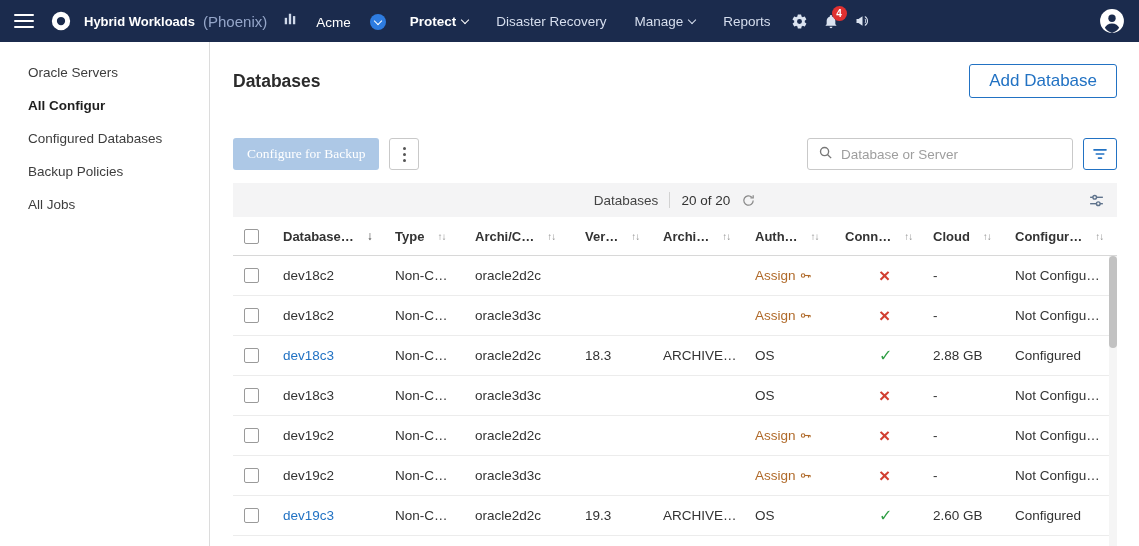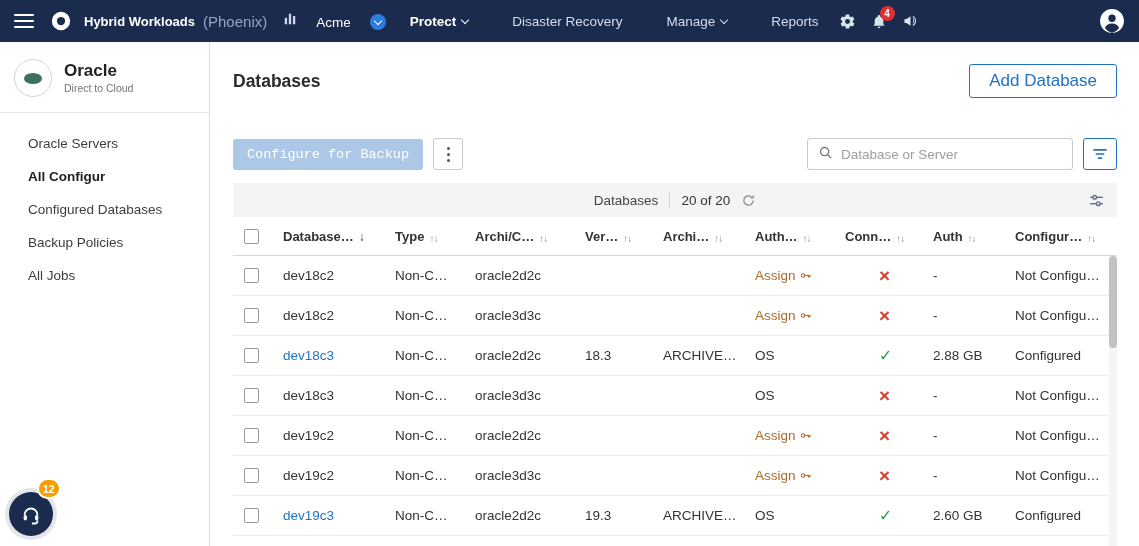--- a/index.html
+++ b/index.html
@@ -16,21 +16,21 @@
   .brand-logo{display:flex;align-items:center;margin-right:12px}
   .product-title{font-size:13px;font-weight:bold;color:#fff;white-space:nowrap}
   .org-unit{font-size:15px;color:#95a6c9;margin-left:8px;white-space:nowrap}
   .tenant{display:flex;align-items:flex-end;gap:19px;margin-left:16px;cursor:pointer}
   .tenant-name{font-size:13.5px;color:#fff}
   .tenant-badge{width:16px;height:16px;border-radius:50%;background:#2e7ce0;display:flex;
     align-items:center;justify-content:center}
   .tenant-badge .chev{margin:0 0 2px 0;border-color:#fff}
   .chev{display:inline-block;width:6px;height:6px;border-right:1.6px solid currentColor;
     border-bottom:1.6px solid currentColor;transform:rotate(45deg);margin-left:6px;margin-bottom:3px}
-  .nav-menu{display:flex;align-items:flex-start;gap:44px;margin-left:24px}
+  .nav-menu{display:flex;align-items:flex-start;gap:28px;margin-left:24px}
   .nav-item{font-size:13.5px;color:#d6deee;background:none;border:none;cursor:pointer;
     display:flex;align-items:center;white-space:nowrap}
   .nav-item.active{color:#fff;font-weight:bold}
   .nav-icons{display:flex;align-items:center;gap:15px;margin-left:20px}
   .icon-btn{background:none;border:none;cursor:pointer;position:relative;display:flex;align-items:center}
   .bell-badge{position:absolute;top:-7px;right:-8px;min-width:15px;height:15px;border-radius:8px;
     background:#e03131;color:#fff;font-size:10px;font-weight:bold;display:flex;align-items:center;
     justify-content:center;padding:0 4px}
   .avatar-btn{margin-left:auto;background:none;border:none;cursor:pointer;display:flex}
 
@@ -56,21 +56,21 @@
     display:flex;align-items:center;justify-content:center;padding:0 4px}
 
   
   .main{position:absolute;left:210px;top:42px;right:0;bottom:0;padding:0 22px 0 23px;overflow:hidden}
   .page-header{display:flex;justify-content:space-between;align-items:center;margin-top:22px;height:34px}
   .page-title{font-size:17.5px;font-weight:bold;color:#2b2b2b}
   .btn-outline{font-size:17px;color:#2272c3;background:#fff;border:1px solid #2272c3;border-radius:3px;
     padding:6px 19px;cursor:pointer;font-family:inherit}
   .toolbar{display:flex;align-items:center;margin-top:40px;height:32px}
   .btn-disabled{font-size:13.5px;color:#fff;background:#adc8e6;border:none;border-radius:3px;
-    padding:8px 14px;cursor:default;font-family:Liberation Mono, monospace}
+    padding:8px 14px;cursor:default;font-family:Liberation Serif, serif}
   .btn-more{margin-left:10px;width:30px;height:32px;border:1px solid #c9c9c9;border-radius:3px;
     background:#fff;cursor:pointer;display:flex;flex-direction:column;align-items:center;
     justify-content:center;gap:3px}
   .btn-more i{width:3px;height:3px;border-radius:50%;background:#555}
   .toolbar-spacer{flex:1}
   .searchbox{width:266px;height:32px;border:1px solid #c9c9c9;border-radius:3px;background:#fff;
     display:flex;align-items:center;padding:0 10px;gap:8px}
   .searchbox input{border:none;outline:none;flex:1;font-size:13.5px;font-family:inherit;color:#333;background:transparent}
   .searchbox input::placeholder{color:#9e9e9e}
   .btn-filter{margin-left:10px;width:34px;height:32px;border:1px solid #2272c3;border-radius:3px;
@@ -88,21 +88,21 @@
   .thead{display:flex;align-items:center;height:39px;border-bottom:1px solid #d8d8d8;
     font-size:13px;font-weight:bold;color:#333}
   .trow{display:flex;align-items:center;height:40px;border-bottom:1px solid #ececec;font-size:13.5px}
   .cell{padding-left:14px;white-space:nowrap;overflow:hidden;flex:none}
   .c-check{width:36px;padding:0;display:flex;justify-content:center}
   .c-db{width:112px}.c-type{width:80px}.c-server{width:110px}.c-ver{width:78px}
   .c-arch{width:92px}.c-auth{width:90px}
   .c-conn{width:88px;padding-left:48px}
   .c-size{width:82px}
   .c-config{flex:1}
-  .hlabel{display:inline-flex;align-items:flex-end;gap:5px;cursor:pointer}
+  .hlabel{display:inline-flex;align-items:center;gap:13px;cursor:pointer}
   .sort-pair{font-size:10px;color:#8f8f8f;letter-spacing:-1px;font-weight:normal}
   .sort-active{font-size:12px;color:#3b3b3b;font-weight:bold}
   input[type=checkbox]{appearance:none;-webkit-appearance:none;width:15px;height:15px;
     border:1px solid #9a9a9a;border-radius:2px;background:#fff;cursor:pointer}
   .dblink{color:#2272c3;cursor:pointer}
   .assign{color:#b06a2a;display:inline-flex;align-items:center;gap:3px;cursor:pointer}
   .x-mark{color:#d23f31;font-size:19px;font-weight:bold;line-height:1}
   .ck-mark{color:#2f9e44;font-size:16px;font-weight:bold;line-height:1}
   .vscroll{position:absolute;top:73px;right:0;bottom:-290px;width:8px;background:#f5f5f5;height:290px}
   .vthumb{width:8px;height:92px;background:#c2c2c2;border-radius:4px;cursor:pointer}
@@ -181,47 +181,27 @@
     <button class="avatar-btn">
       <svg width="26" height="26" viewBox="0 0 24 24">
           <circle cx="12" cy="12" r="11" fill="#fff"></circle>
           <circle cx="12" cy="9.5" r="3.4" fill="#1b2b4d"></circle>
           <path d="M12 14.2c-3.2 0-5.8 1.7-6.6 4.1A11 11 0 0 0 12 23a11 11 0 0 0 6.6-4.7c-.8-2.4-3.4-4.1-6.6-4.1z" fill="#1b2b4d"></path>
         </svg>
     </button>
   </header>
 
   <aside class="sidebar">
-    <div class="service-header">
-      <span class="service-icon">
-          <i></i>
-        </span>
-      <div>
-        <div class="service-name">Oracle</div>
-        <div class="service-sub">Direct to Cloud</div>
-      </div>
-    </div>
     <nav class="side-nav">
       <div class="side-item">Oracle Servers</div>
       <div class="side-item active">All Configur</div>
       <div class="side-item">Configured Databases</div>
       <div class="side-item">Backup Policies</div>
       <div class="side-item">All Jobs</div>
     </nav>
-    <div class="help-fab">
-      <button class="help-circle">
-        <svg width="22" height="22" viewBox="0 0 24 24" fill="none" stroke="#fff" stroke-width="2">
-            <path d="M5 13a7 7 0 0 1 14 0"></path>
-            <rect x="4" y="13" width="3.6" height="6" rx="1.8" fill="#fff" stroke="none"></rect>
-            <rect x="16.4" y="13" width="3.6" height="6" rx="1.8" fill="#fff" stroke="none"></rect>
-            <path d="M19 19v.8a2.6 2.6 0 0 1-2.6 2.6H13"></path>
-          </svg>
-      </button>
-      <span class="help-badge">12</span>
-    </div>
   </aside>
 
   <main class="main">
 
     <div class="page-header">
       <h1 class="page-title">Databases</h1>
       <button class="btn-outline">Add Database</button>
     </div>
 
     <div class="toolbar">
@@ -300,21 +280,21 @@
             </span></div>
         <div class="cell c-auth"><span class="hlabel">
               <span>Auth…</span>
               <span class="sort-pair"><span>↑</span><span>↓</span></span>
             </span></div>
         <div class="cell c-conn" style="padding-left:14px"><span class="hlabel">
               <span>Conn…</span>
               <span class="sort-pair"><span>↑</span><span>↓</span></span>
             </span></div>
         <div class="cell c-size"><span class="hlabel">
-              <span>Auth</span>
+              <span>Cloud</span>
               <span class="sort-pair"><span>↑</span><span>↓</span></span>
             </span></div>
         <div class="cell c-config"><span class="hlabel">
               <span>Configur…</span>
               <span class="sort-pair"><span>↑</span><span>↓</span></span>
             </span></div>
       </div>
 
       <div class="trow">
         <div class="cell c-check">

